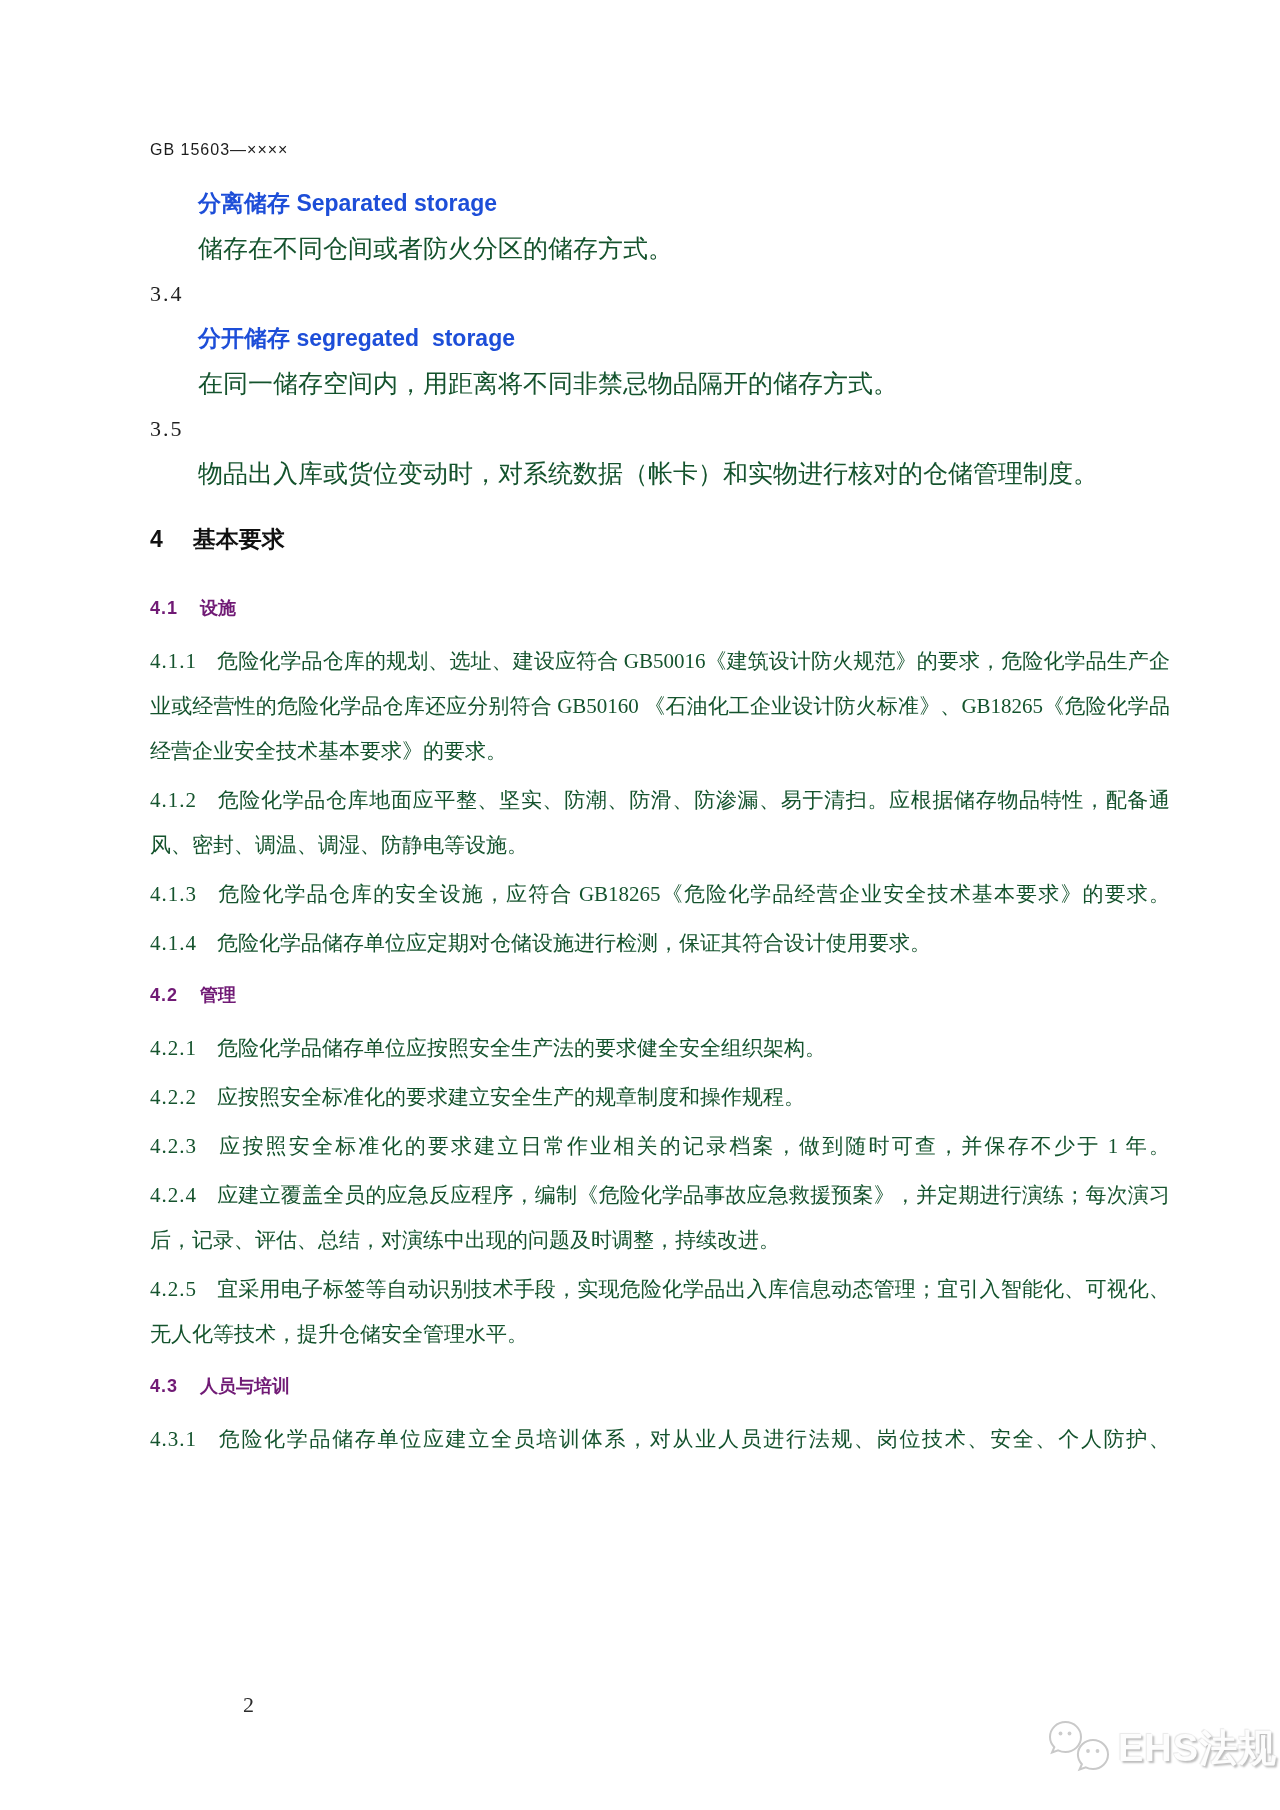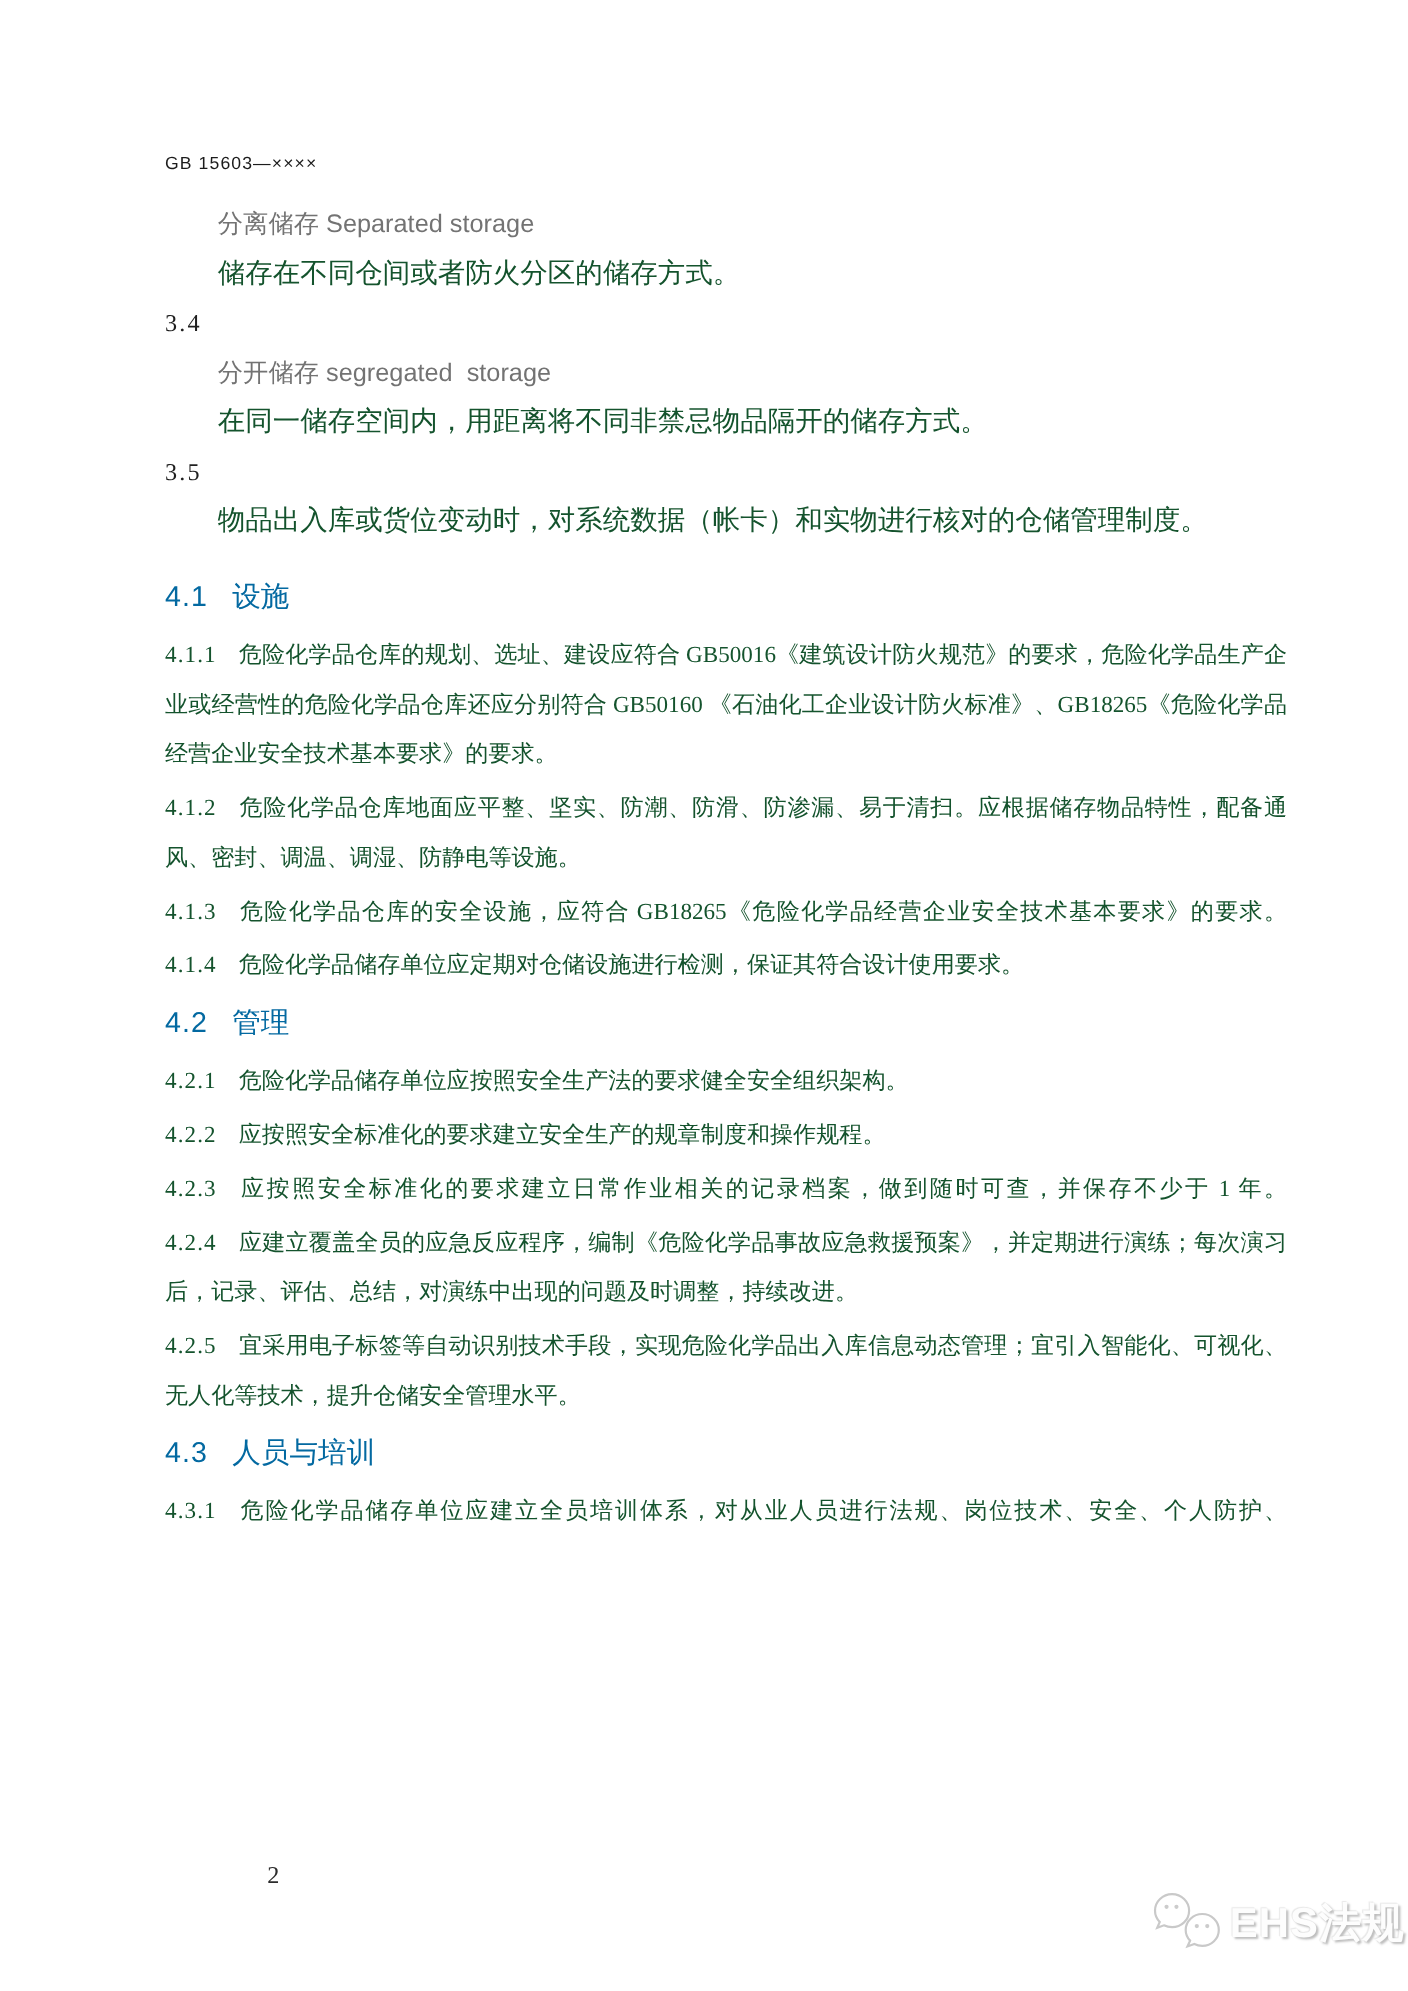--- a/index.html
+++ b/index.html
@@ -25,22 +25,22 @@
     letter-spacing: 1px;
     line-height: 28px;
     height: 28px;
   }
 
   
   .term-title {
     margin: 22px 0 0 48px;
     font-family: "Liberation Sans", "DejaVu Sans", sans-serif;
     font-size: 23px;
-    font-weight: normal;
-    color: #737373;
+    font-weight: bold;
+    color: #1d4ed8;
     line-height: 35px;
     white-space: pre-wrap;
   }
   .term-title.mt10 { margin-top: 10px; }
   .term-def {
     margin: 10px 0 0 48px;
     font-size: 25px;
     line-height: 35px;
     color: #14532d;
   }
@@ -60,23 +60,23 @@
     font-weight: bold;
     color: #111111;
     line-height: 36px;
   }
   .chapter .hnum { margin-right: 30px; letter-spacing: 0; }
 
   
   .sec-heading {
     margin-top: 34px;
     font-family: "Liberation Sans", "DejaVu Sans", sans-serif;
-    font-size: 26px;
-    font-weight: normal;
-    color: #0369a1;
+    font-size: 18px;
+    font-weight: bold;
+    color: #701a75;
     line-height: 34px;
   }
   .sec-heading .snum { margin-right: 22px; letter-spacing: 1px; }
   .sec-heading.tight { margin-top: 12px; }
 
   
   .clause {
     margin-top: 4px;
     font-size: 21px;
     line-height: 45px;
@@ -124,20 +124,21 @@
   <h3 class="term-title">分离储存 Separated storage</h3>
   <p class="term-def">储存在不同仓间或者防火分区的储存方式。</p>
 
   <div class="term-num">3.4</div>
   <h3 class="term-title mt10">分开储存 segregated  storage</h3>
   <p class="term-def">在同一储存空间内，用距离将不同非禁忌物品隔开的储存方式。</p>
 
   <div class="term-num">3.5</div>
   <p class="term-def">物品出入库或货位变动时，对系统数据（帐卡）和实物进行核对的仓储管理制度。</p>
 
+  <h2 class="chapter"><span class="hnum">4</span><span>基本要求</span></h2>
 
   <h3 class="sec-heading"><span class="snum">4.1</span><span>设施</span></h3>
   <p class="clause first"><span class="cnum">4.1.1</span><span>危险化学品仓库的规划、选址、建设应符合 GB50016《建筑设计防火规范》的要求，危险化学品生产企业或经营性的危险化学品仓库还应分别符合 GB50160 《石油化工企业设计防火标准》、GB18265《危险化学品经营企业安全技术基本要求》的要求。</span></p>
   <p class="clause"><span class="cnum">4.1.2</span><span>危险化学品仓库地面应平整、坚实、防潮、防滑、防渗漏、易于清扫。应根据储存物品特性，配备通风、密封、调温、调湿、防静电等设施。</span></p>
   <p class="clause fill"><span class="cnum">4.1.3</span><span>危险化学品仓库的安全设施，应符合 GB18265《危险化学品经营企业安全技术基本要求》的要求。</span></p>
   <p class="clause"><span class="cnum">4.1.4</span><span>危险化学品储存单位应定期对仓储设施进行检测，保证其符合设计使用要求。</span></p>
 
   <h3 class="sec-heading tight"><span class="snum">4.2</span><span>管理</span></h3>
   <p class="clause first"><span class="cnum">4.2.1</span><span>危险化学品储存单位应按照安全生产法的要求健全安全组织架构。</span></p>
   <p class="clause"><span class="cnum">4.2.2</span><span>应按照安全标准化的要求建立安全生产的规章制度和操作规程。</span></p>

